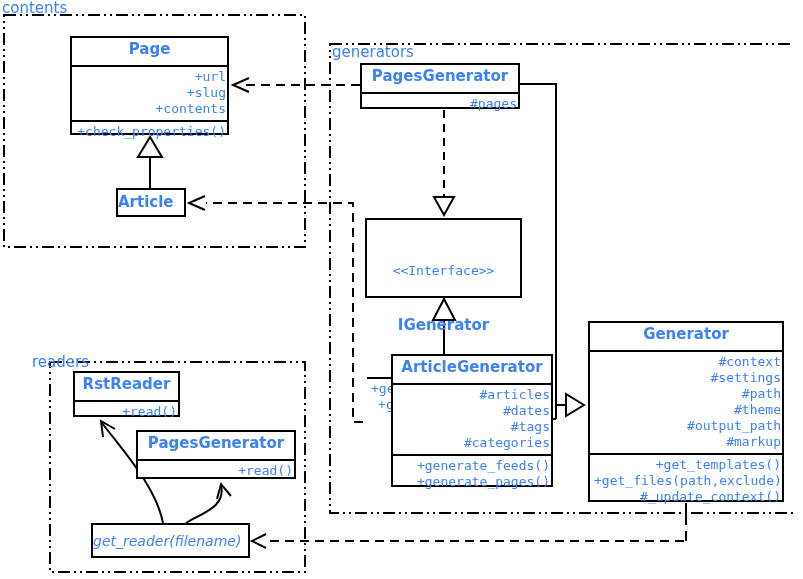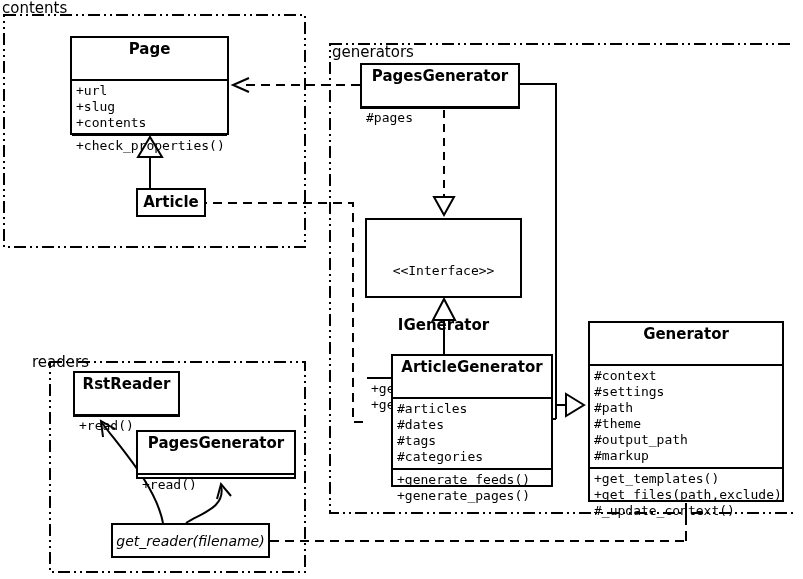--- a/index.html
+++ b/index.html
@@ -1,49 +1,49 @@
 <!DOCTYPE html>
 <html><head>
 <meta charset="utf-8">
 <style>
   html,body { margin:0; padding:0; background:#ffffff; }
   #screen {
     position:relative; width:793px; height:579px; background:#ffffff;
-    font-family:"DejaVu Sans", sans-serif; color:#000000;
+    font-family:"DejaVu Sans", sans-serif; color:#3b82f6;
     overflow:hidden;
   }
   #wires { position:absolute; left:0; top:0; z-index:1; }
   .pkg-label {
     position:absolute; z-index:3; font:15px "DejaVu Sans", sans-serif;
     line-height:16px; white-space:pre;
   }
   .cls {
     position:absolute; z-index:2; background:#ffffff;
     border:2px solid #000; box-sizing:border-box;
   }
   .cls .title {
     font:bold 15px "DejaVu Sans", sans-serif; line-height:19px;
-    text-align:center; padding:2px 4px 20px 4px; white-space:pre;
+    text-align:center; padding:2px 4px 6px 4px; white-space:pre;
   }
   .cls .stereotype {
     font:13px "DejaVu Sans Mono", monospace; line-height:15px;
     text-align:center; white-space:pre;
   }
   .cls .sec {
-    border-top:2px solid #000; padding:2px 1px 3px 4px;
+    border-top:2px solid #000; padding:2px 1px 3px 4px;text-align:right;
   }
   .cls .row {
     font:13px "DejaVu Sans Mono", monospace; line-height:16px; white-space:pre;
   }
   .plain-box {
     position:absolute; z-index:2; background:#ffffff;
     border:2px solid #000; box-sizing:border-box;
     font:14px "DejaVu Sans", sans-serif; text-align:center; white-space:pre;
   }
-  .title-only { display:flex; align-items:center; justify-content:center;margin-left:20px; }
+  .title-only { display:flex; align-items:center; justify-content:flex-start; }
 </style>
 </head>
 <body>
 
 <div id="screen">
 
   <svg id="wires" width="803" height="579" viewBox="0 0 803 579">
     <g stroke="#000" stroke-width="2" fill="none">
 
       <rect x="4" y="15" width="301" height="232" stroke-dasharray="12 4 2 4 2 4"></rect>

